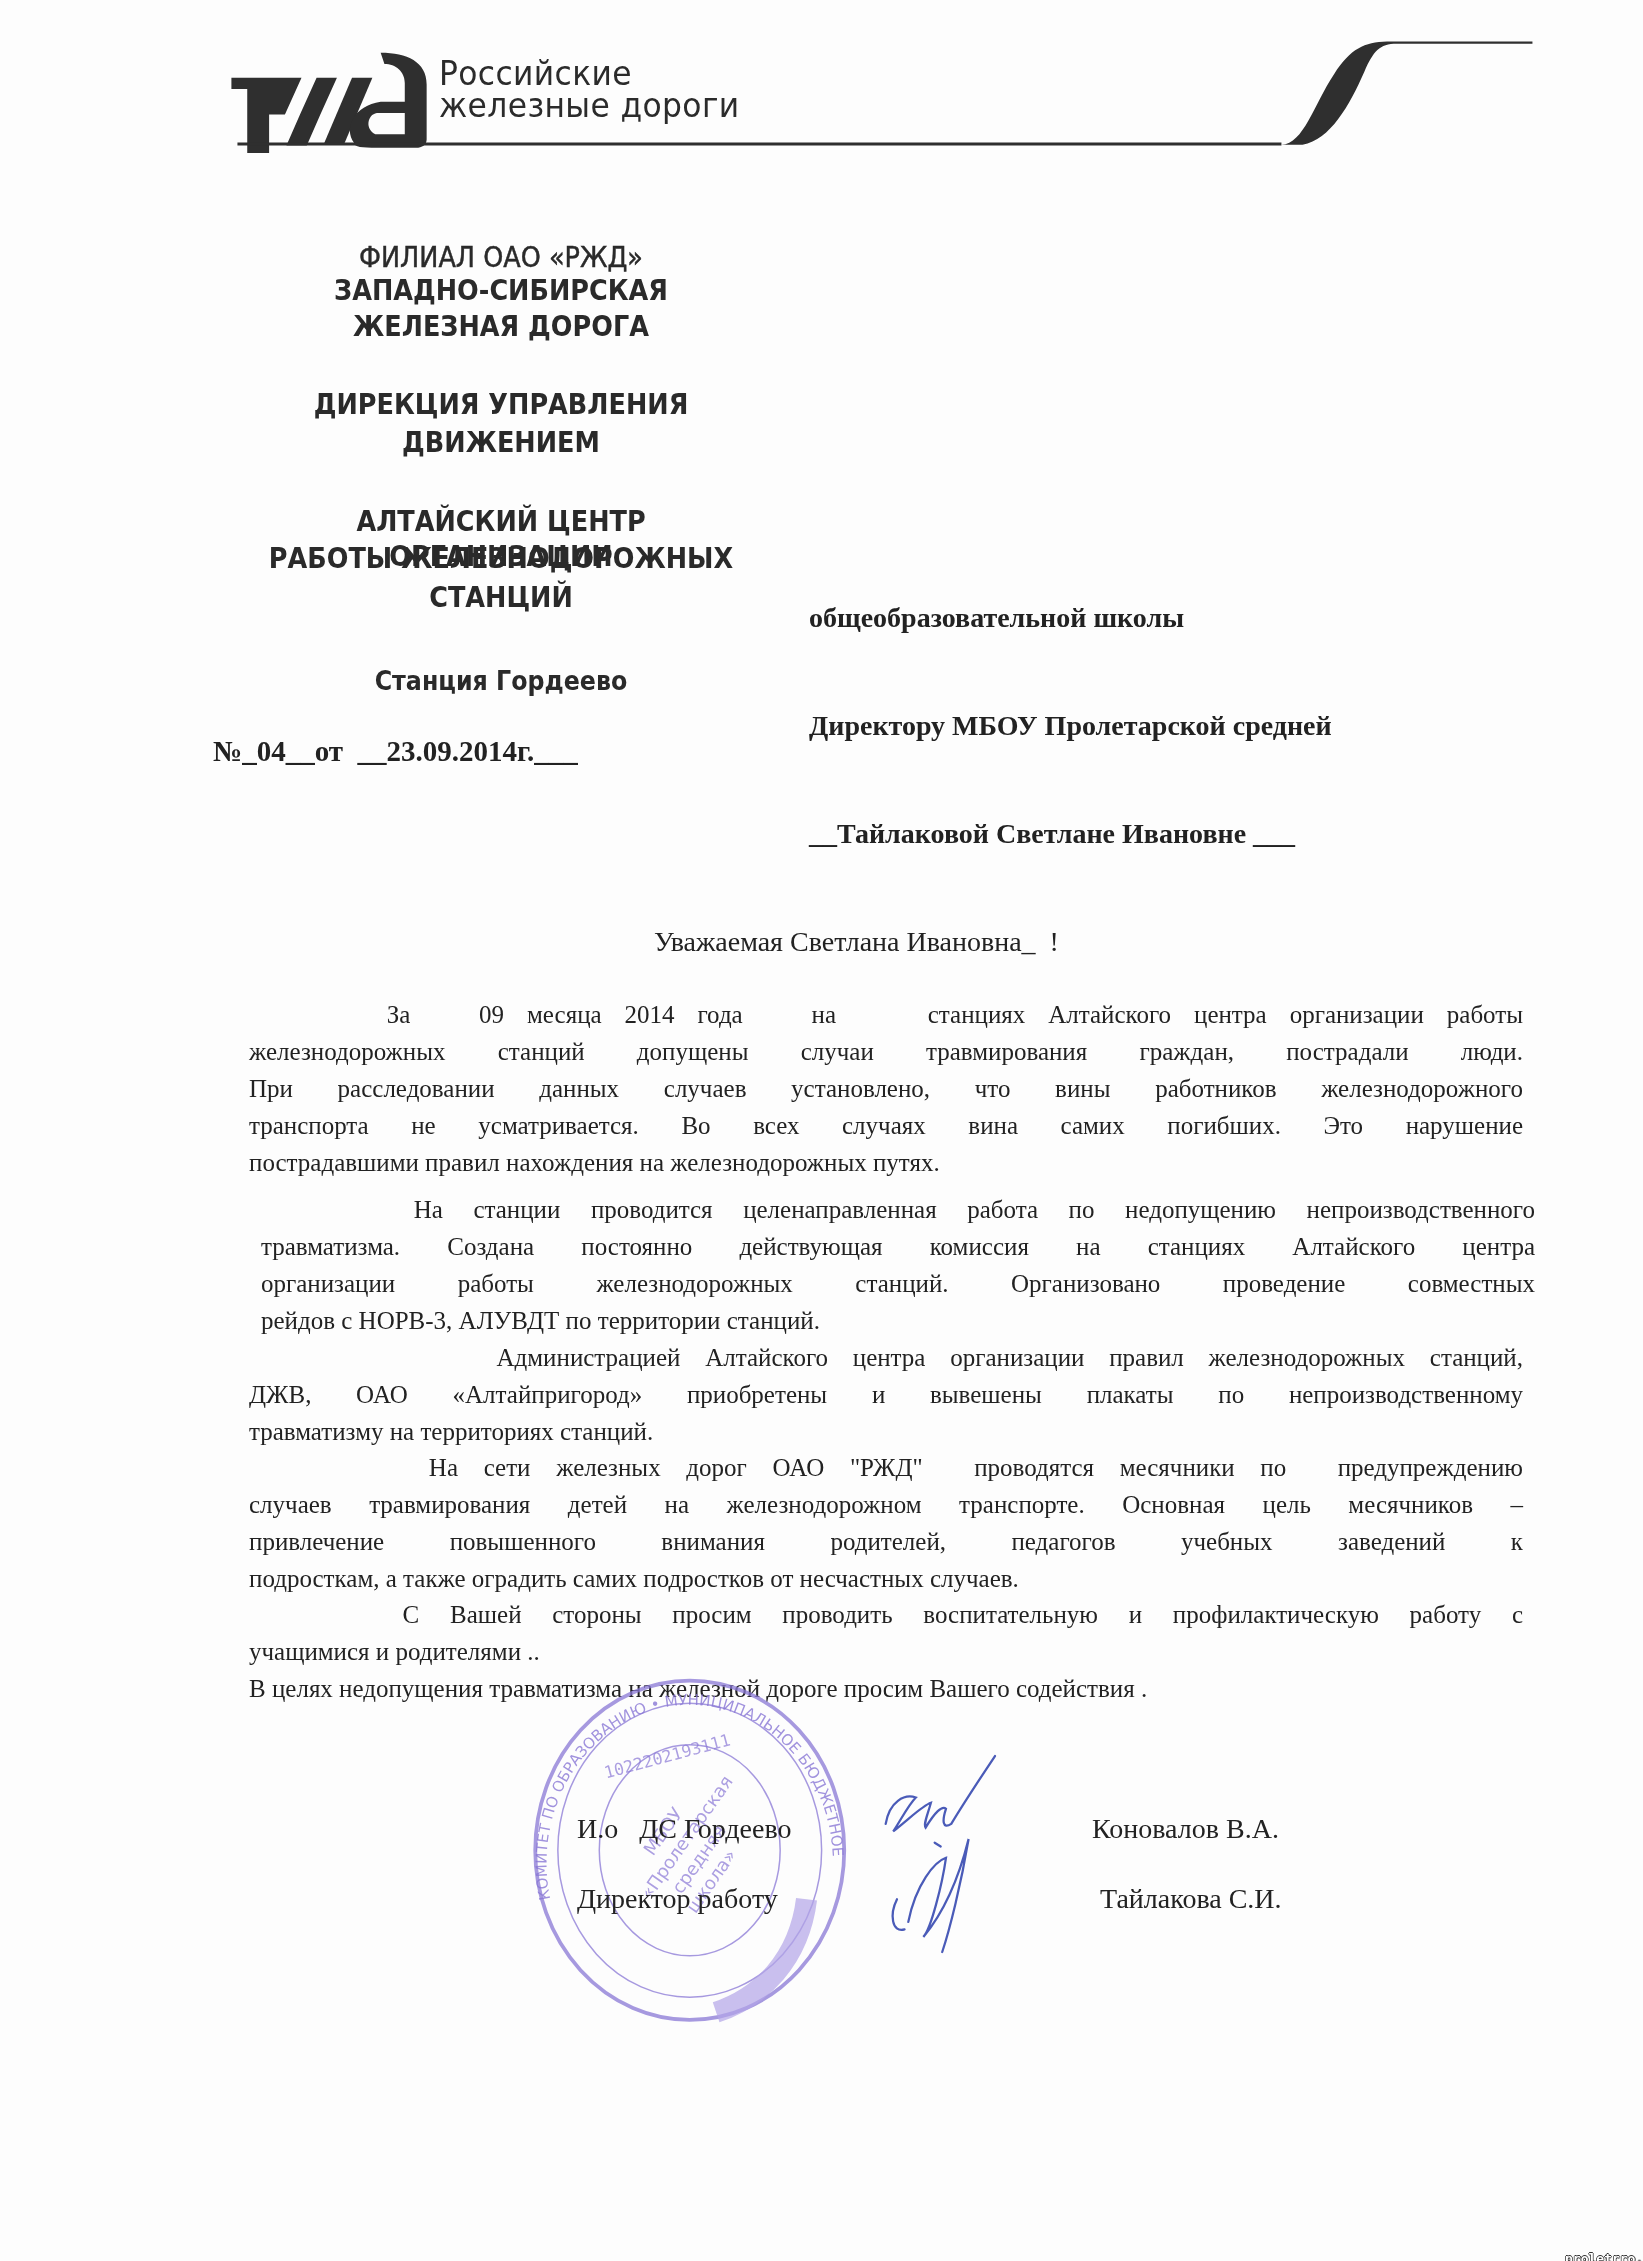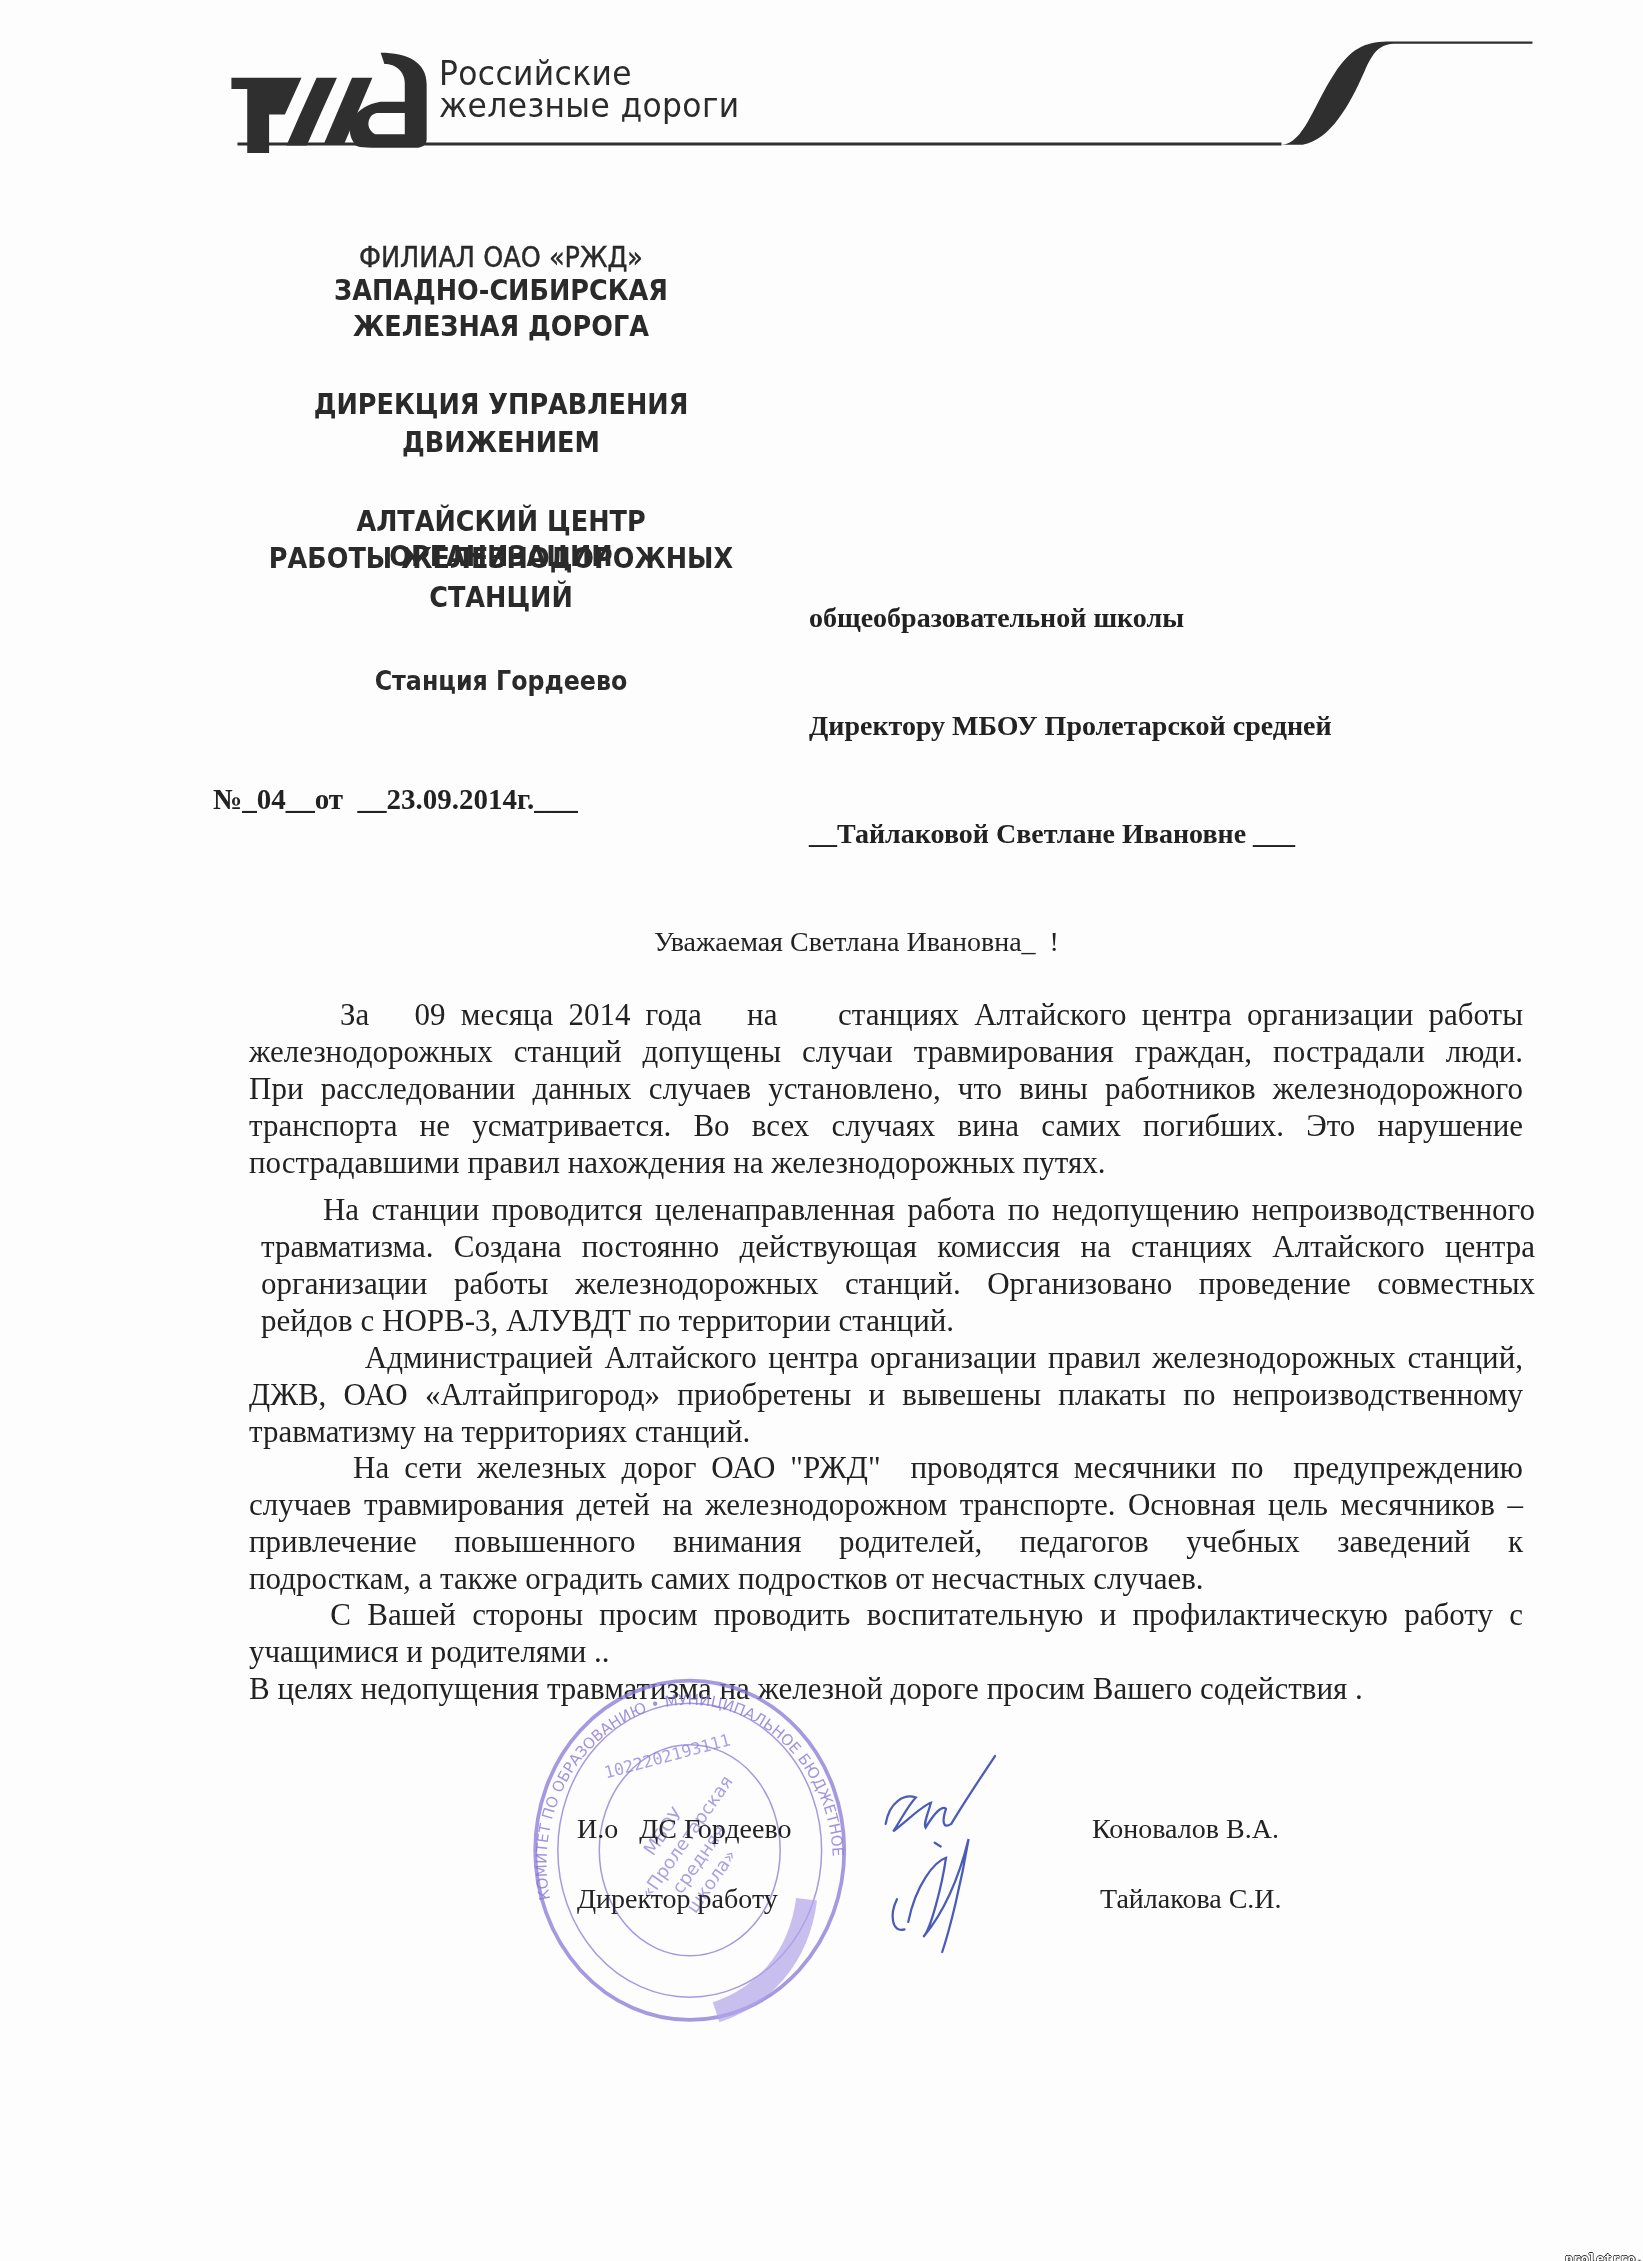--- a/index.html
+++ b/index.html
@@ -29,37 +29,37 @@
     .s3 { top: 309px; font-size: 29px; }
     .s4 { top: 387px; font-size: 29px; }
     .s5 { top: 425px; font-size: 29px; }
     .s6 { top: 504px; font-size: 29px; }
     .s7 { top: 541px; font-size: 29px; }
     .s8 { top: 580px; font-size: 29px; }
     .s9 { top: 663px; font-size: 27px; }
 
     .docnum {
       position: absolute; left: 213px; top: 735px; font-size: 29px; font-weight: bold;
-      font-family: "Liberation Serif", serif; color: #222; white-space: pre; margin-top: 48px;
+      font-family: "Liberation Serif", serif; color: #222; white-space: pre;
     }
 
     
     .addressee {
       position: absolute; left: 809px; top: 528px; font-size: 28px; font-weight: bold;
       line-height: 36px; color: #222; white-space: pre;
     }
 
     
     .salutation {
       position: absolute; left: 654px; top: 926px; font-size: 28px; color: #222; white-space: pre;
     }
 
     
     .body-text {
-      position: absolute; left: 249px; width: 1274px; font-size: 31px; line-height: 37px;
+      position: absolute; left: 249px; width: 1274px; font-size: 25px; line-height: 37px;
       color: #222; text-align: justify;
     }
     .line { display: block; white-space: nowrap; text-align-last: justify; text-align: justify; width: 1274px; }
     .line.last { text-align-last: left; }
 
     
     .sig-label { position: absolute; font-size: 28px; font-weight: normal; color: #222; white-space: pre; }
     #stamp-svg, #sign-svg { position: absolute; left: 0; top: 0; pointer-events: none; }
 
     .watermark {

